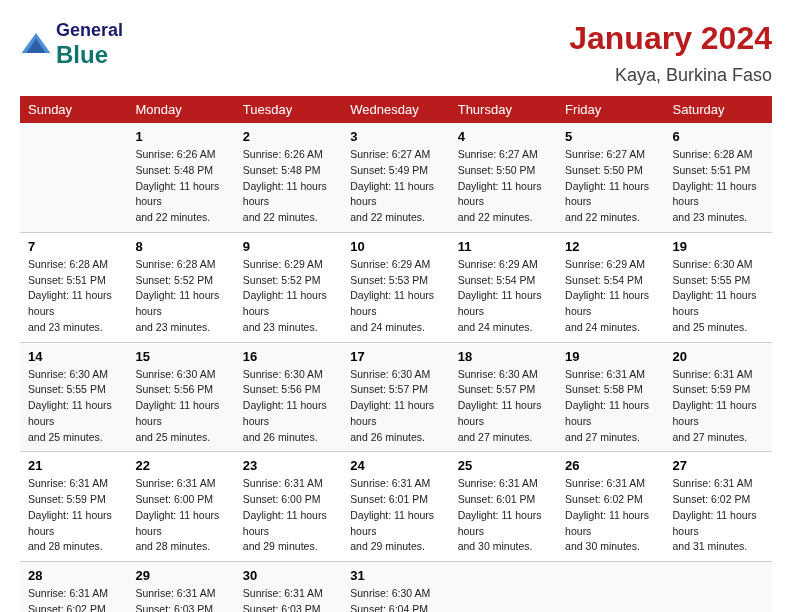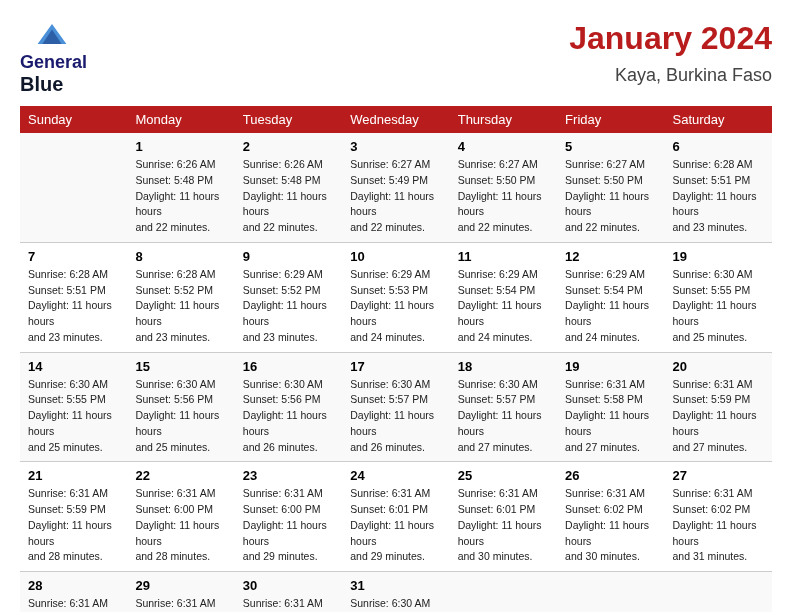--- a/index.html
+++ b/index.html
@@ -12,21 +12,20 @@
     }
     .header {
       display: flex;
       justify-content: space-between;
       align-items: flex-start;
       margin-bottom: 10px;
     }
     .logo {
       display: flex;
       align-items: center;
-      flex-direction: column;
     }
     .logo-icon {
       width: 32px;
       height: 32px;
       margin-right: 4px;
     }
     .title-block {
       text-align: right;
     }
     .title-block h1 {
@@ -82,21 +81,21 @@
 <body>
 
 <div class="header">
   <div class="logo">
     <svg class="logo-icon" viewBox="0 0 40 40" xmlns="http://www.w3.org/2000/svg">
       <polygon points="20,5 38,30 2,30" fill="#4a90d9"></polygon>
       <polygon points="20,12 32,30 8,30" fill="#2d5fa6"></polygon>
     </svg>
     <div>
       <div style="font-size:18px;font-weight:bold;color:#1a1a6e;">General</div>
-      <div style="font-size:20px;font-weight:bold;color:#0f172a;">Blue</div>
+      <div style="font-size:24px;font-weight:bold;color:#0f766e;">Blue</div>
     </div>
   </div>
   <div class="title-block">
     <h1>January 2024</h1>
     <h2>Kaya, Burkina Faso</h2>
   </div>
 </div>
 
 <table>
   <thead>

